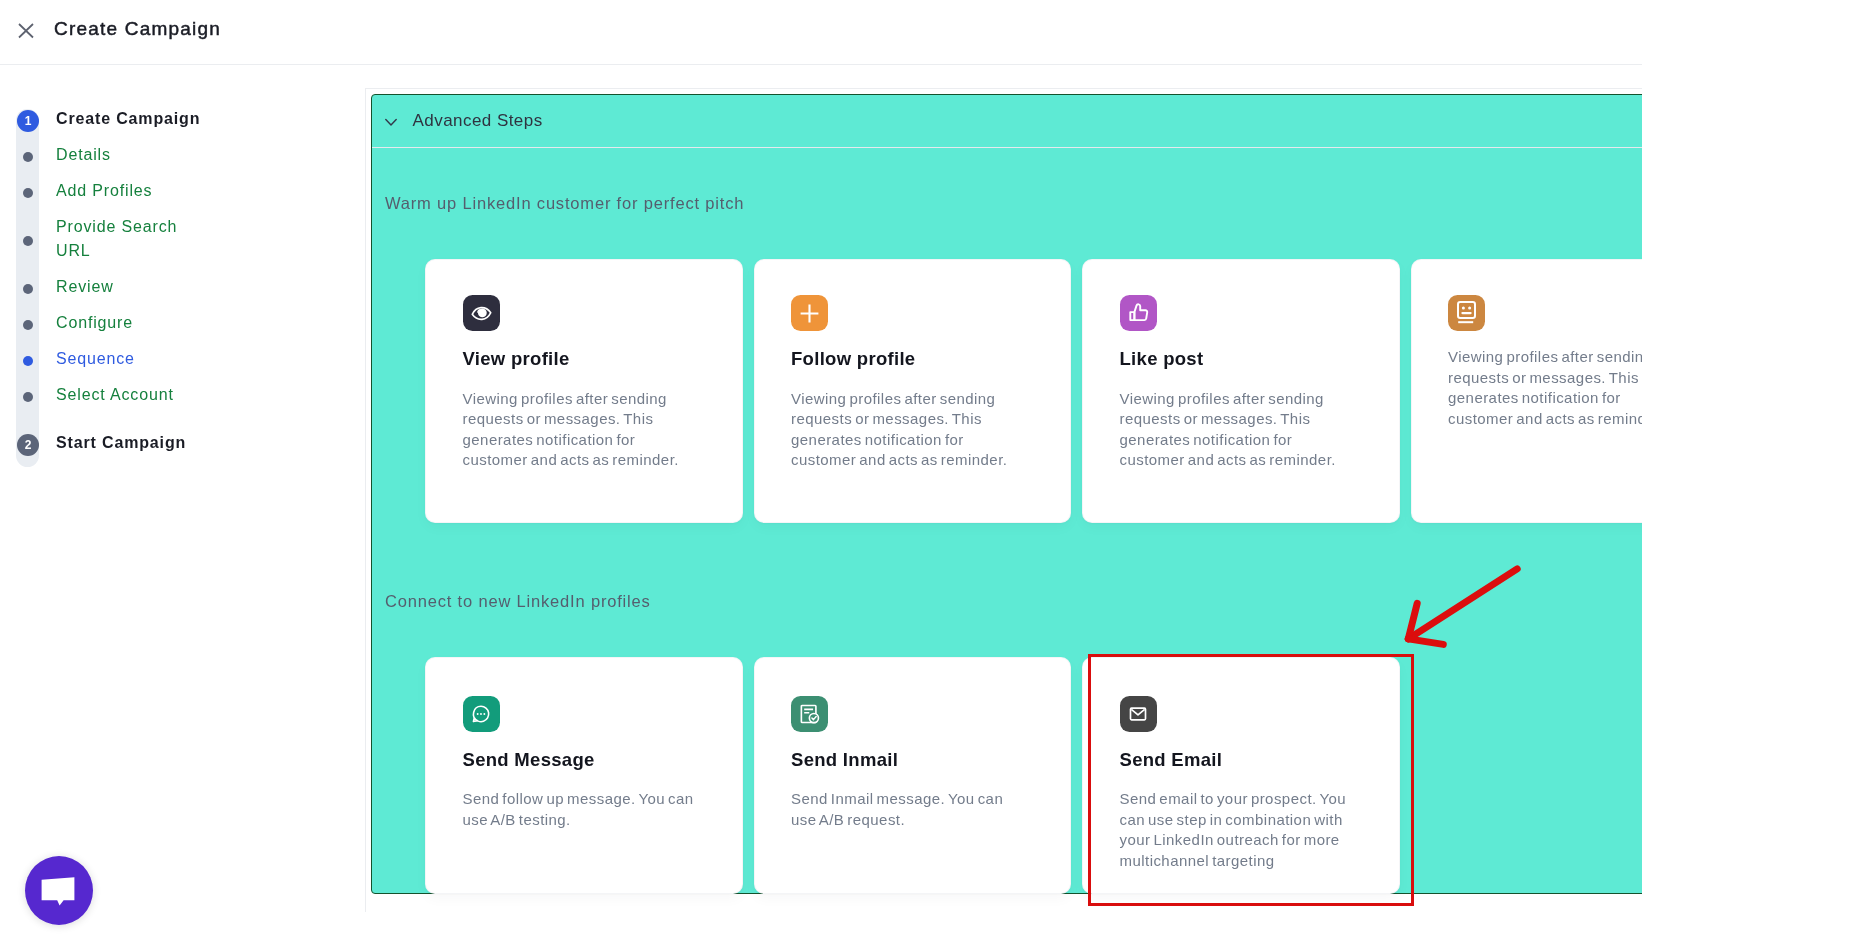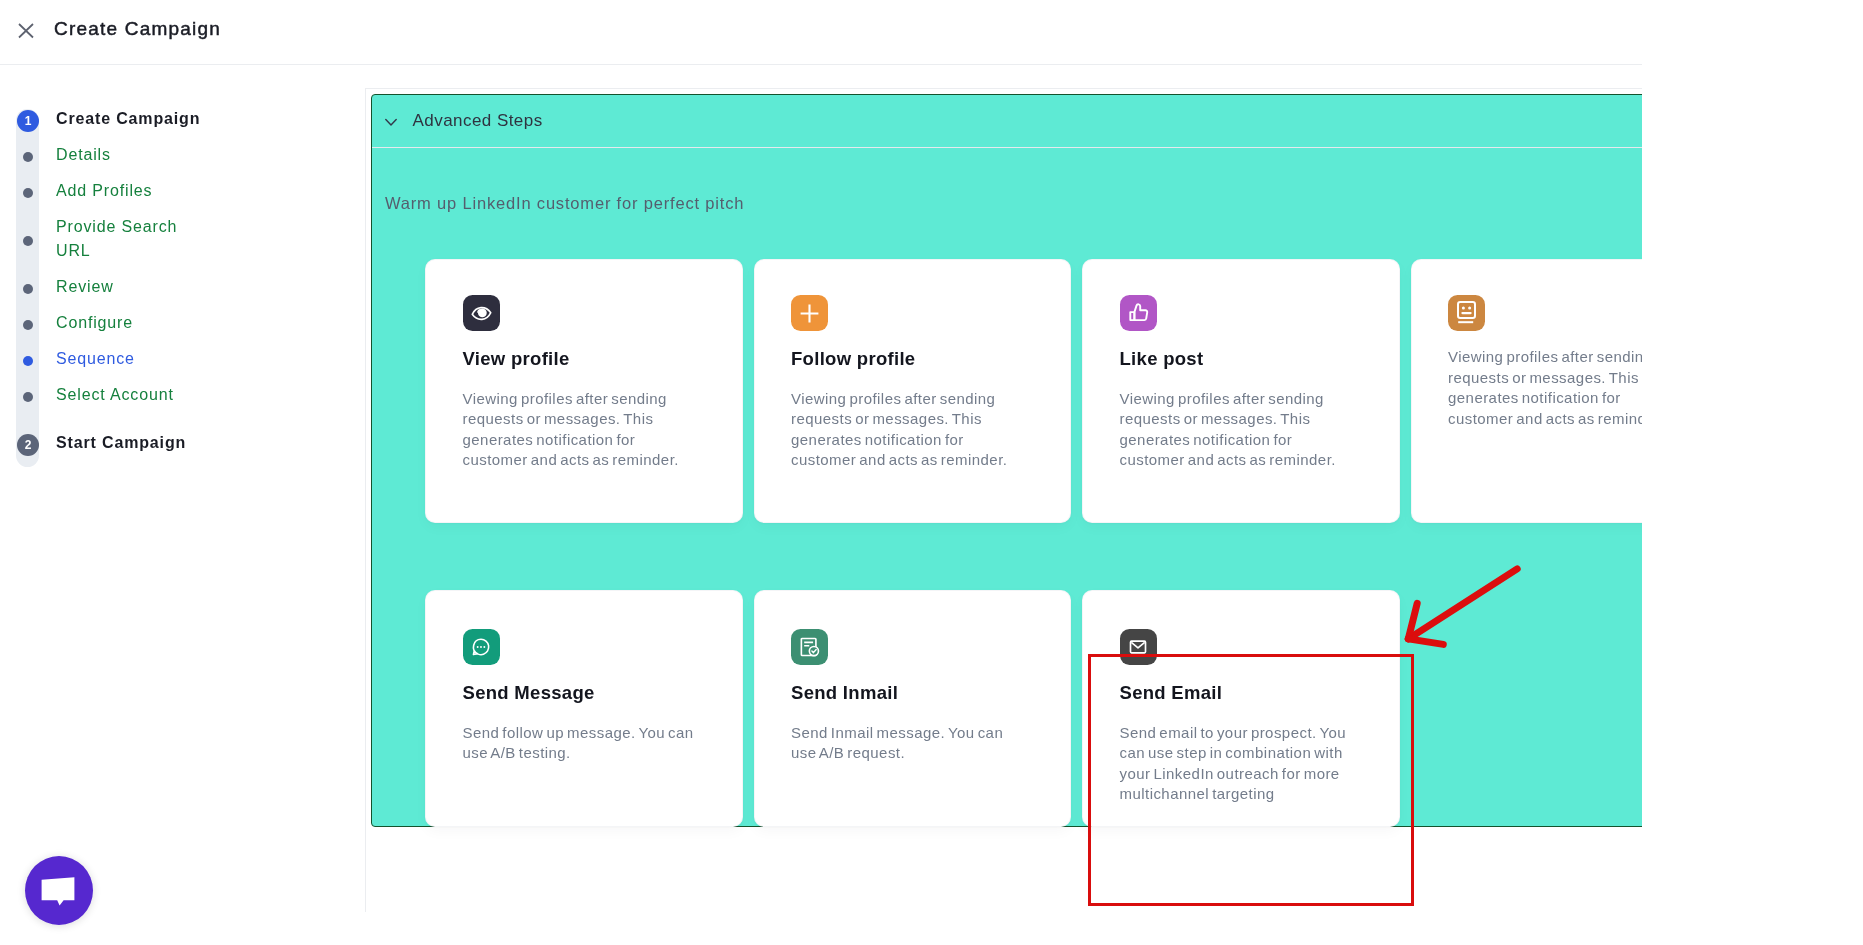--- a/index.html
+++ b/index.html
@@ -259,20 +259,21 @@
                       <path d="M5.4 12.1h8.2" stroke="#fff" stroke-width="2.2" stroke-linecap="round"></path>
                       <path d="M1.2 21.2h15" stroke="#fff" stroke-width="2" stroke-linecap="butt"></path>
                     </svg>
                   </div>
                   <div class="card-desc">Viewing profiles after sending requests or messages. This generates notification for customer and acts as reminder.</div>
                 </div>
               </div>
             </div>
           </div>
           <div class="section s1">
+            <div class="section-title">Connect to new LinkedIn profiles</div>
             <div class="cards">
               <div class="card">
                 <div class="card-inner">
                   <div class="card-icon" style="background: rgb(18, 156, 123);">
                     <svg width="20" height="20" viewBox="0 0 24 24" fill="none">
                       <path d="M12 2.8a9.2 9.2 0 1 1-8.1 13.5L2.9 21.1l4.9-1A9.2 9.2 0 0 1 12 2.8Z" stroke="#fff" stroke-width="1.9" stroke-linejoin="round"></path>
                       <circle cx="8" cy="12" r="1.15" fill="#fff"></circle>
                       <circle cx="12" cy="12" r="1.15" fill="#fff"></circle>
                       <circle cx="16" cy="12" r="1.15" fill="#fff"></circle>
                     </svg>

